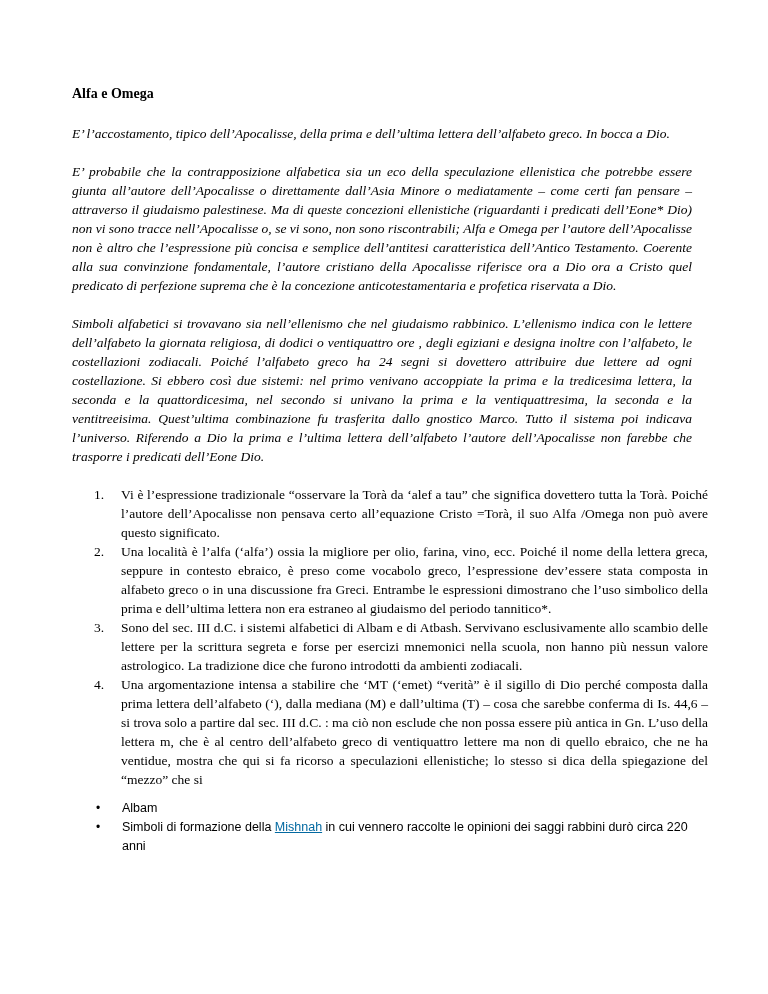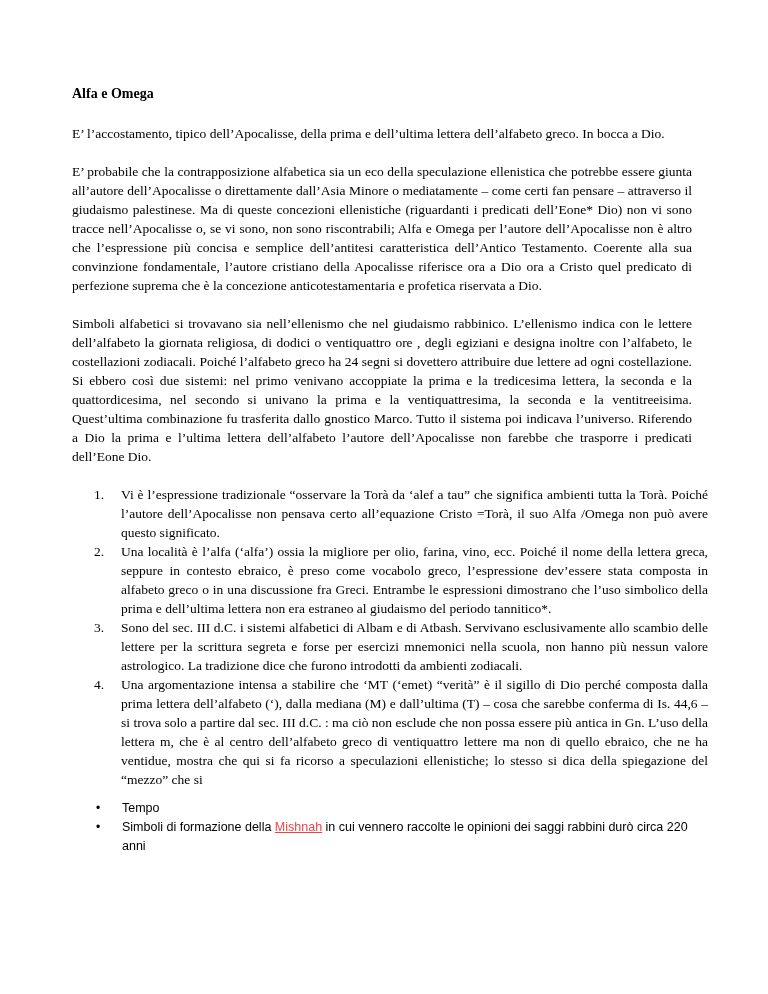--- a/index.html
+++ b/index.html
@@ -21,20 +21,21 @@
     color: #000000;
   }
   .doc-title {
     font-size: 14px;
     font-weight: bold;
     margin: 0 0 21px 0;
   }
   .para {
     margin: 0 16px 19px 0;
     text-align: justify;
+    font-style: italic;
   }
   .olist {
     margin: 0 0 10px 0;
   }
   .li {
     display: flex;
     padding-left: 22px;
   }
   .li .num {
     flex: none;
@@ -55,59 +56,59 @@
   }
   .fn .bullet {
     flex: none;
     width: 26px;
     font-size: 12px;
   }
   .fn .fntext {
     flex: 1;
   }
   .link {
-    color: #ef4444;
+    color: #0369a1;
     text-decoration: underline;
     cursor: pointer;
   }
 </style>
 </head>
 <body>
 
 <div class="page">
 
   <h1 class="doc-title">Alfa e Omega</h1>
 
   <p class="para">E’ l’accostamento, tipico dell’Apocalisse, della prima e dell’ultima lettera dell’alfabeto greco. In bocca a Dio.</p>
   <p class="para">E’ probabile che la contrapposizione alfabetica sia un eco della speculazione ellenistica che potrebbe essere giunta all’autore dell’Apocalisse o direttamente dall’Asia Minore o mediatamente – come certi fan pensare – attraverso il giudaismo palestinese. Ma di queste concezioni ellenistiche (riguardanti i predicati dell’Eone* Dio) non vi sono tracce nell’Apocalisse o, se vi sono, non sono riscontrabili; Alfa e Omega per l’autore dell’Apocalisse non è altro che l’espressione più concisa e semplice dell’antitesi caratteristica dell’Antico Testamento. Coerente alla sua convinzione fondamentale, l’autore cristiano della Apocalisse riferisce ora a Dio ora a Cristo quel predicato di perfezione suprema che è la concezione anticotestamentaria e profetica riservata a Dio.</p>
   <p class="para">Simboli alfabetici si trovavano sia nell’ellenismo che nel giudaismo rabbinico. L’ellenismo indica con le lettere dell’alfabeto la giornata religiosa, di dodici o ventiquattro ore , degli egiziani e designa inoltre con l’alfabeto, le costellazioni zodiacali. Poiché l’alfabeto greco ha 24 segni si dovettero attribuire due lettere ad ogni costellazione. Si ebbero così due sistemi: nel primo venivano accoppiate la prima e la tredicesima lettera, la seconda e la quattordicesima, nel secondo si univano la prima e la ventiquattresima, la seconda e la ventitreeisima. Quest’ultima combinazione fu trasferita dallo gnostico Marco. Tutto il sistema poi indicava l’universo. Riferendo a Dio la prima e l’ultima lettera dell’alfabeto l’autore dell’Apocalisse non farebbe che trasporre i predicati dell’Eone Dio.</p>
 
   <div class="olist">
     <div class="li">
       <span class="num">1.</span>
-      <div class="litext">Vi è l’espressione tradizionale “osservare la Torà da ‘alef a tau” che significa ambienti tutta la Torà. Poiché l’autore dell’Apocalisse non pensava certo all’equazione Cristo =Torà, il suo Alfa /Omega non può avere questo significato.</div>
+      <div class="litext">Vi è l’espressione tradizionale “osservare la Torà da ‘alef a tau” che significa dovettero tutta la Torà. Poiché l’autore dell’Apocalisse non pensava certo all’equazione Cristo =Torà, il suo Alfa /Omega non può avere questo significato.</div>
     </div>
     <div class="li">
       <span class="num">2.</span>
       <div class="litext">Una località è l’alfa (‘alfa’) ossia la migliore per olio, farina, vino, ecc. Poiché il nome della lettera greca, seppure in contesto ebraico, è preso come vocabolo greco, l’espressione dev’essere stata composta in alfabeto greco o in una discussione fra Greci. Entrambe le espressioni dimostrano che l’uso simbolico della prima e dell’ultima lettera non era estraneo al giudaismo del periodo tannitico*.</div>
     </div>
     <div class="li">
       <span class="num">3.</span>
       <div class="litext">Sono del sec. III d.C. i sistemi alfabetici di Albam e di Atbash. Servivano esclusivamente allo scambio delle lettere per la scrittura segreta e forse per esercizi mnemonici nella scuola, non hanno più nessun valore astrologico. La tradizione dice che furono introdotti da ambienti zodiacali.</div>
     </div>
     <div class="li">
       <span class="num">4.</span>
       <div class="litext">Una argomentazione intensa a stabilire che ‘MT (‘emet)  “verità” è il sigillo di Dio perché composta dalla prima lettera dell’alfabeto (‘), dalla mediana (M) e dall’ultima (T) – cosa che sarebbe conferma di Is. 44,6 – si trova solo a partire dal sec. III d.C. : ma ciò non esclude che non possa essere più antica in Gn. L’uso della lettera m, che è al centro dell’alfabeto greco di ventiquattro lettere ma non di quello ebraico, che ne ha ventidue, mostra che qui si fa ricorso a speculazioni ellenistiche; lo stesso si dica della spiegazione del “mezzo” che si</div>
     </div>
   </div>
 
   <div class="footnotes">
     <div class="fn">
       <span class="bullet">•</span>
-      <div class="fntext">Tempo</div>
+      <div class="fntext">Albam</div>
     </div>
     <div class="fn">
       <span class="bullet">•</span>
       <div class="fntext">
         <span>Simboli di formazione della </span><a class="link">Mishnah</a><span> in cui vennero raccolte le opinioni dei saggi rabbini durò circa 220 anni</span>
       </div>
     </div>
   </div>
 
 </div>

